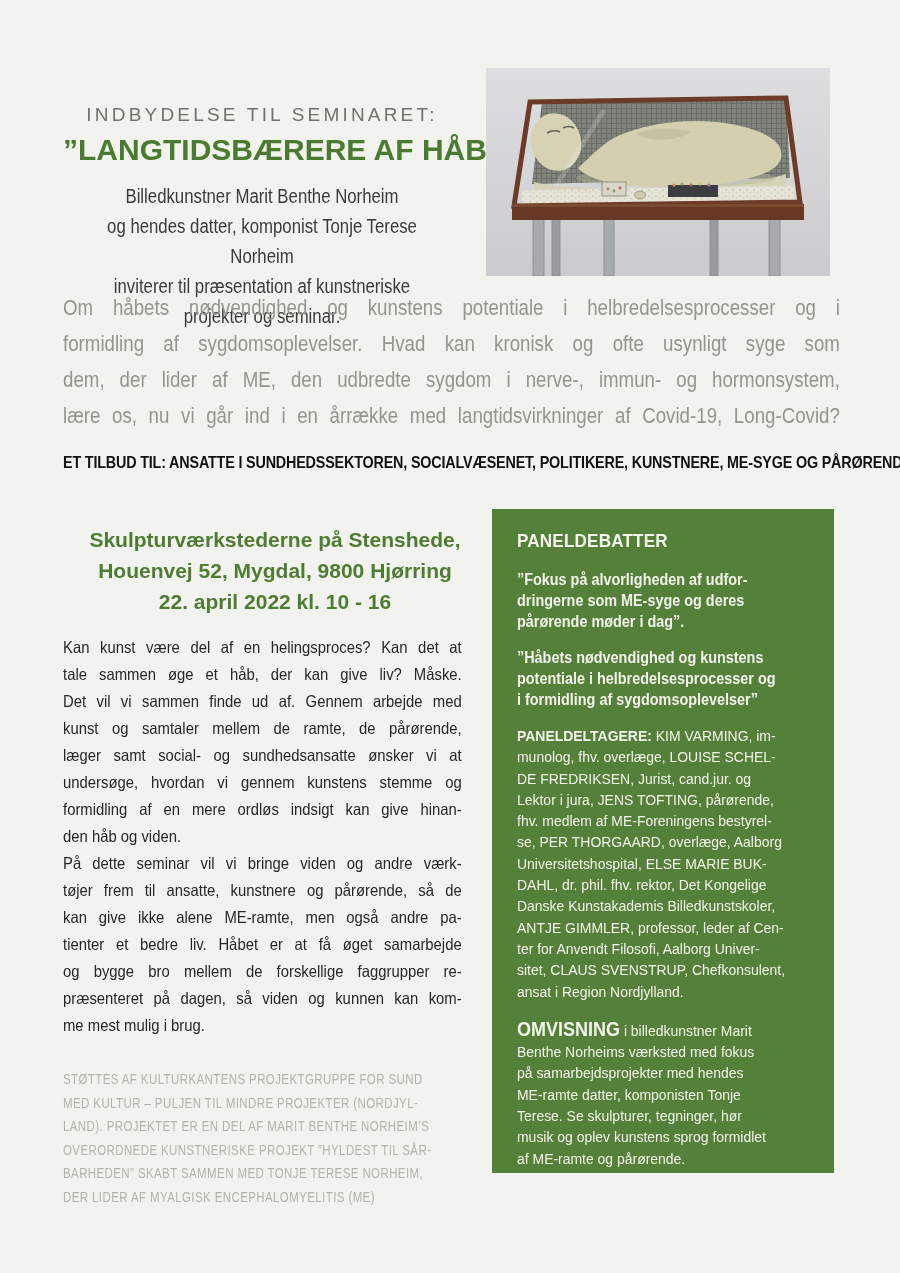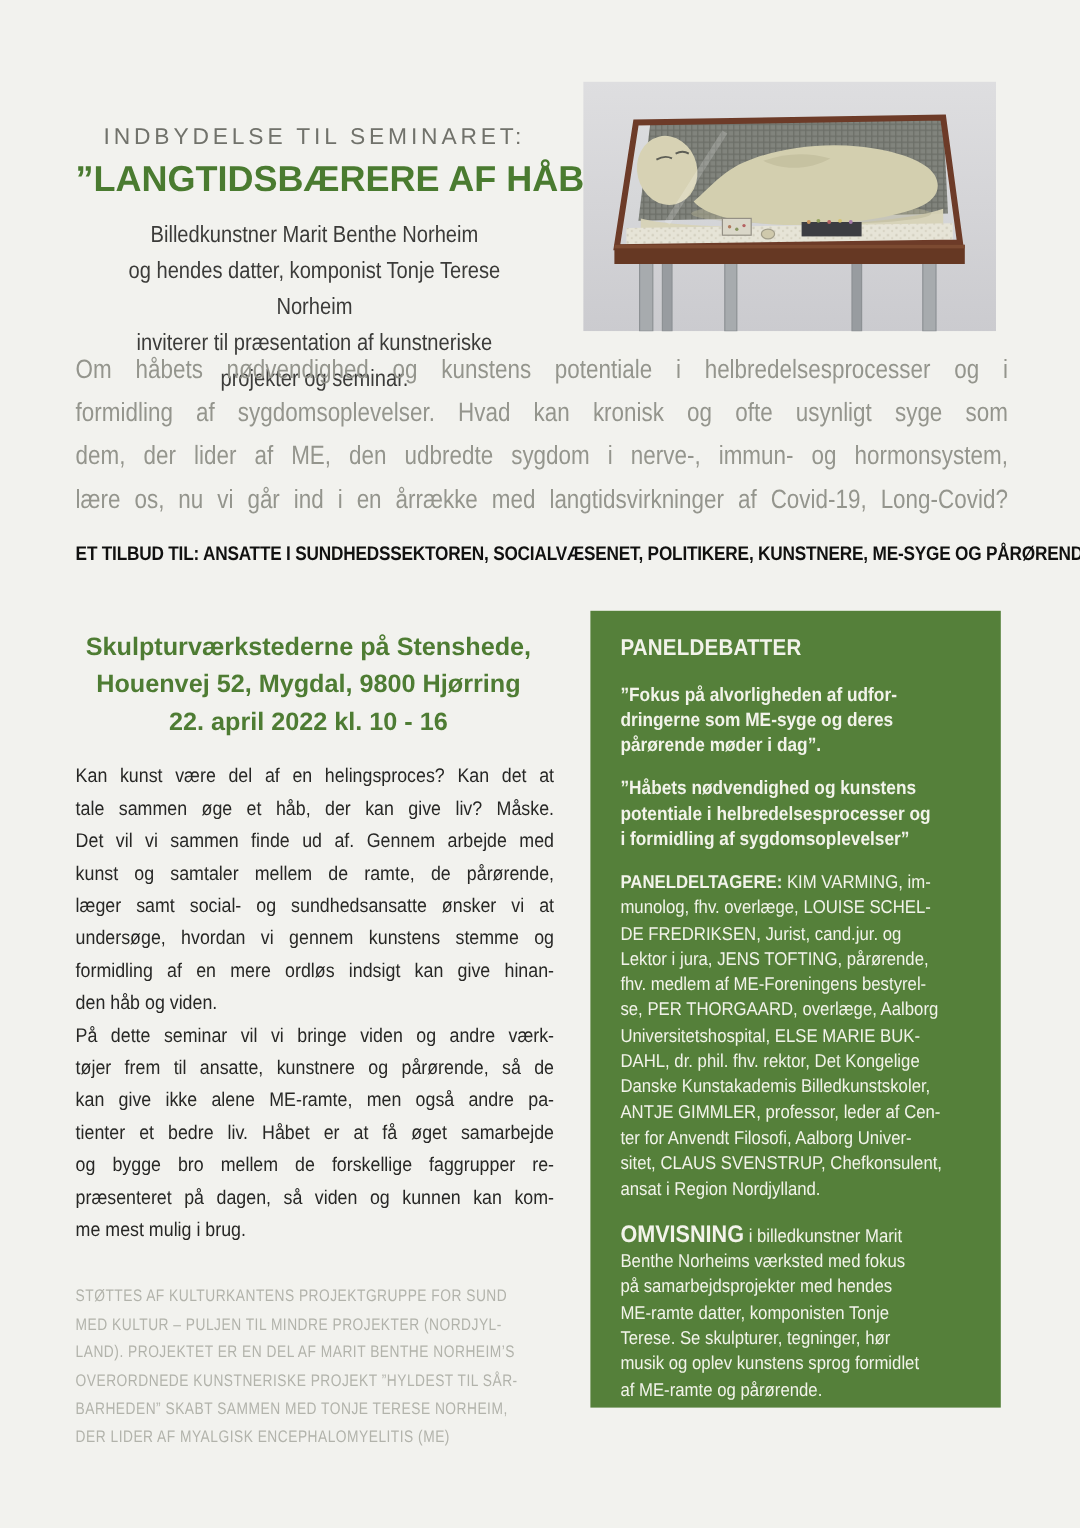--- a/index.html
+++ b/index.html
@@ -35,21 +35,21 @@
   .lead{font-size:22px; line-height:36px; color:#94958d; font-weight:400;}
   .jline{text-align:justify; text-align-last:justify;}
   .jlines-endleft .jline:last-child{text-align-last:left;}
 
   
   .audience-wrap{left:63px; top:453px; width:890px; transform:scaleX(.87); transform-origin:left top;}
   .audience{font-size:16.5px; font-weight:700; color:#111110; white-space:nowrap; letter-spacing:-0.2px;}
 
   
   .venue{
-    left:58px; top:524px; width:398px; text-align:center;
+    left:76px; top:524px; width:398px; text-align:center;
     font-size:21px; font-weight:700; line-height:31px; color:#4e7c33; white-space:pre-line;
   }
 
   
   .body-wrap{left:63px; top:634px; width:443px; transform:scaleX(.9); transform-origin:left top;}
   .bodycopy{font-size:16.5px; line-height:27px; color:#272725;}
 
   
   .credits-wrap{left:63px; top:1068px; width:487px; transform:scaleX(.82); transform-origin:left top;}
   .credits{

